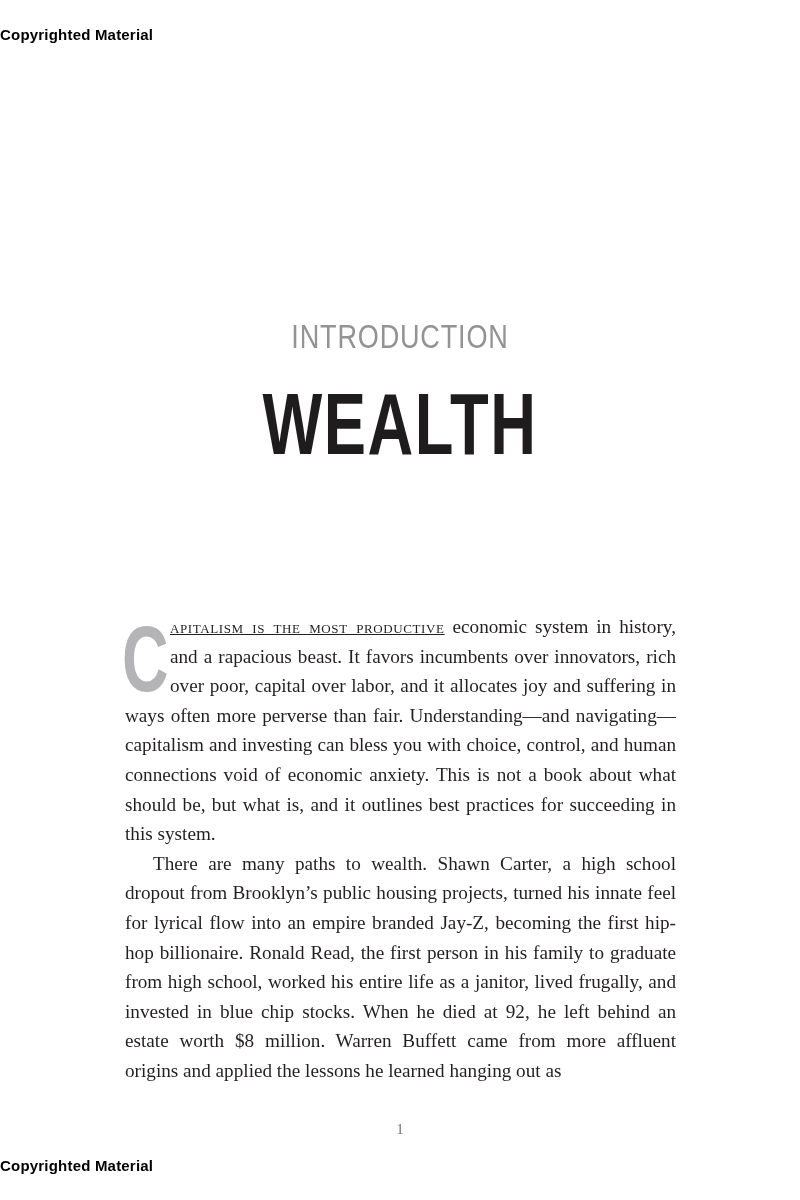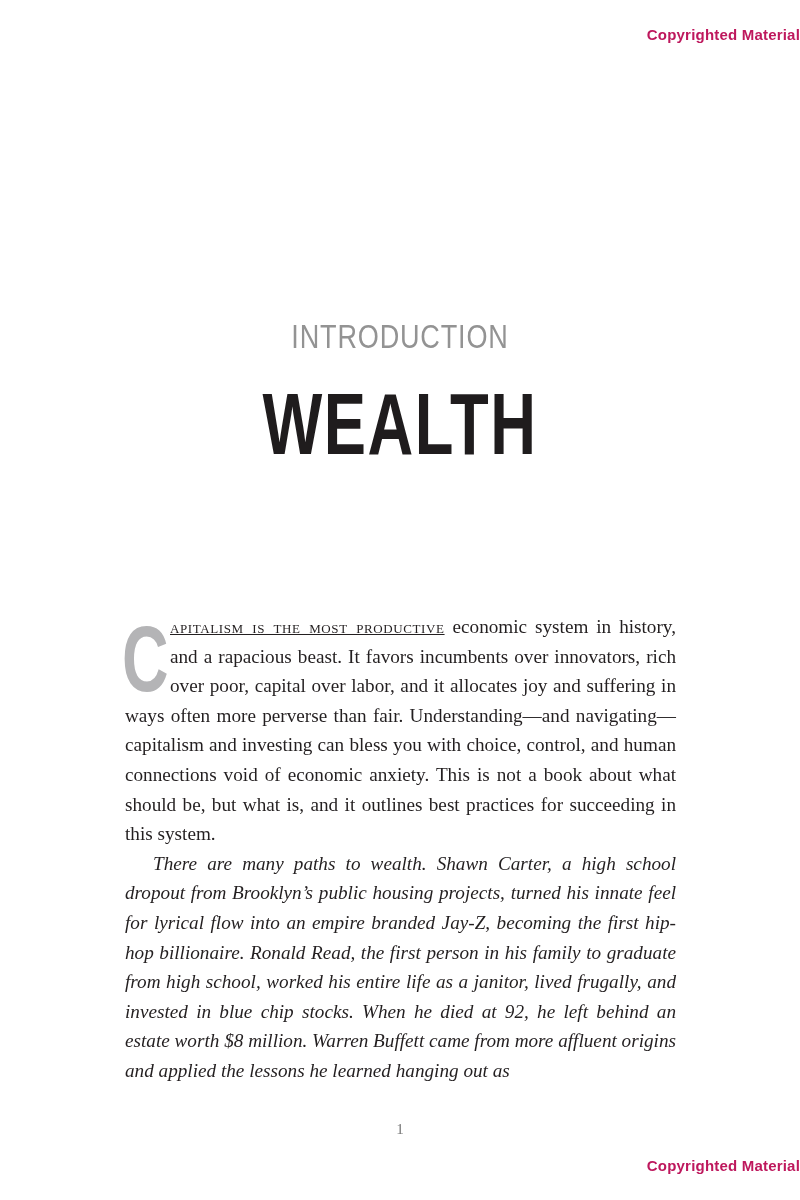--- a/index.html
+++ b/index.html
@@ -12,25 +12,25 @@
       height: 1200px;
       position: relative;
       overflow: hidden;
       font-family: "Liberation Serif", "DejaVu Serif", serif;
       color: #231f20;
     }
     .watermark {
       position: absolute;
       left: 0;
       width: 800px;
-      text-align: right;
+      text-align: left;
       font-family: "Liberation Sans", "DejaVu Sans", sans-serif;
       font-weight: bold;
       font-size: 15px;
-      color: #be185d;
+      color: #000000;
       letter-spacing: 0.2px;
     }
     .watermark.top { top: 26px; }
     .watermark.bottom { top: 1157px; }
 
     .chapter-label {
       position: absolute;
       top: 318px;
       left: 0;
       width: 800px;
@@ -66,21 +66,20 @@
       font-size: 19.2px;
       line-height: 29.6px;
       text-align: justify;
       color: #231f20;
     }
     .body-text p {
       margin: 0;
     }
     .body-text p.indent {
       text-indent: 28px;
-      font-style: italic;
     }
     .drop-cap {
       float: left;
       font-family: "Liberation Sans", "DejaVu Sans", sans-serif;
       font-weight: bold;
       font-size: 92px;
       line-height: 70px;
       height: 76px;
       color: #b4b4b6;
       margin: 12px 6px 0 -3px;

